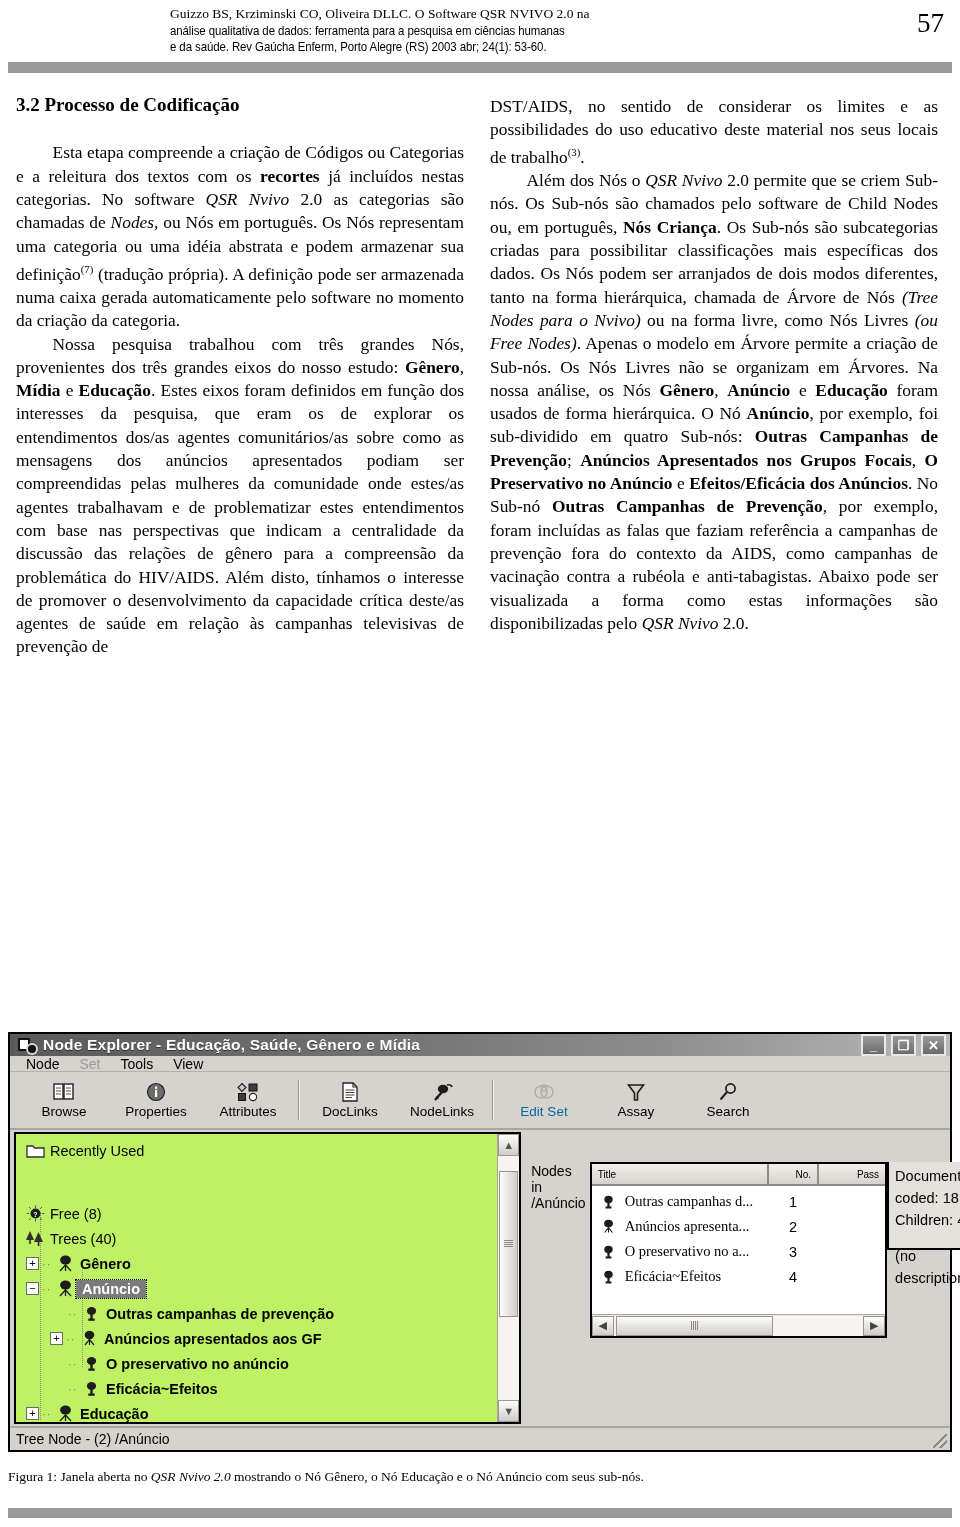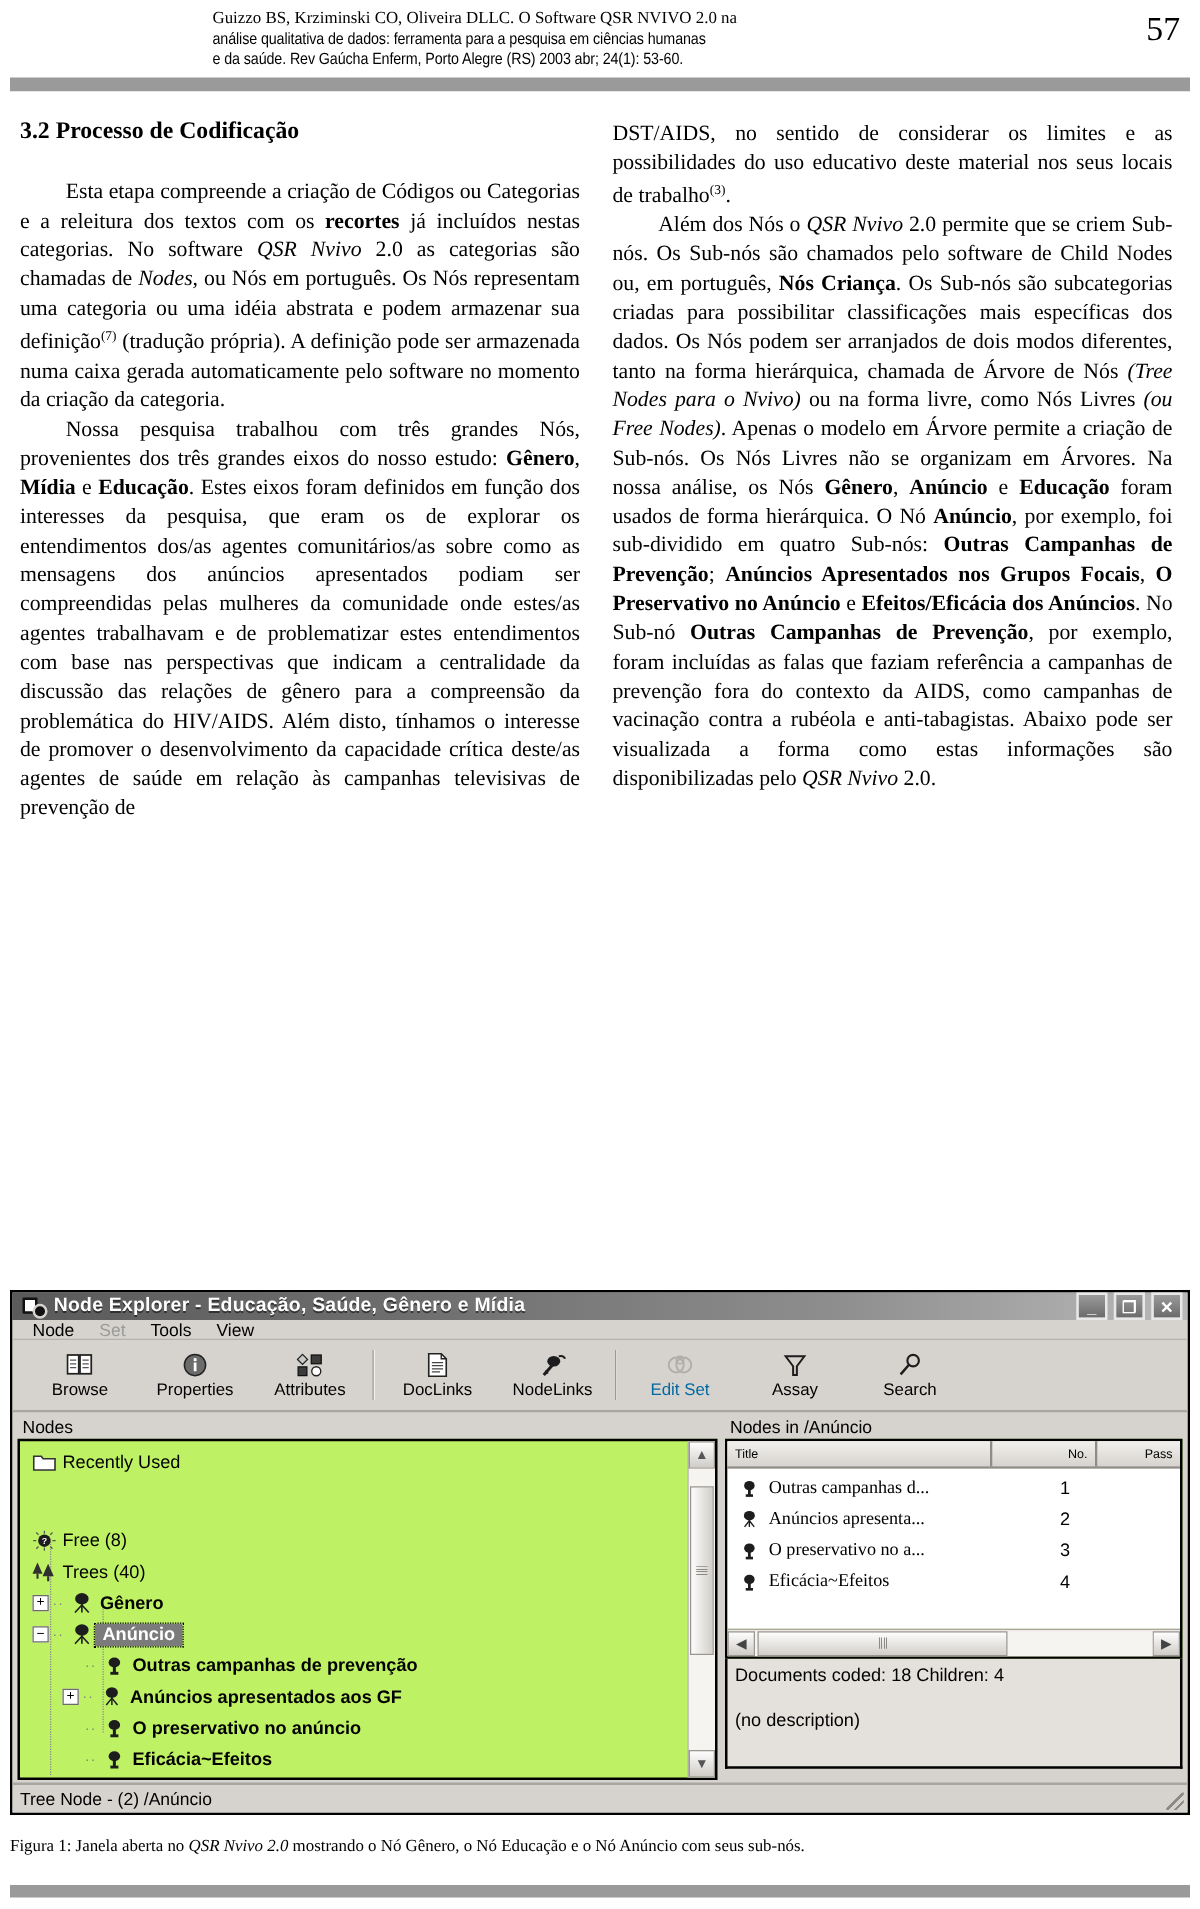--- a/index.html
+++ b/index.html
@@ -179,21 +179,21 @@
 
   
   .win-body {
     flex: 1;
     display: flex;
     padding: 0;
     background: #d6d3ce;
     min-height: 0;
   }
   .pane-left { width: 567px; display:flex; flex-direction:column; padding: 2px 3px 2px 4px; }
-  .pane-right { flex:1; display:flex; flex-direction:column; padding: 2px 4px 2px 3px; }
+  .pane-right { flex:1; display:flex; flex-direction:row; padding: 2px 4px 2px 3px; margin-top: 30px; }
 
   .pane-label {
     font-size: 14px;
     color: #000;
     padding: 1px 4px 2px 4px;
     background: #d6d3ce;
   }
   .listbox {
     flex: 1;
     background: #bef264;
@@ -281,21 +281,21 @@
     border-bottom: 2px solid #8f8c87;
     font-size: 10px;
   }
   .table-head .th {
     border-right: 2px solid #8f8c87;
     padding: 2px 6px;
     display:flex; align-items:center;
     background: linear-gradient(to bottom,#f2f0ed,#d6d3ce);
   }
   .th.c-title { flex:1; }
-  .th.c-no { width: 84px; justify-content:flex-end; }
+  .th.c-no { width: 50px; justify-content:flex-end; }
   .th.c-pass { width: 66px; justify-content:flex-end; border-right:none; }
   .trow {
     display:flex;
     height: 25px;
     font-size: 14.5px;
     align-items:center;
   }
   .trow .c-title { flex:1; display:flex; align-items:center; padding-left: 6px; font-family: Liberation Serif, serif; }
   .trow .c-title .node-ico { width: 22px; flex:none; display:flex; align-items:center; justify-content:center;}
   .trow .c-title .txt { padding-left: 5px; }
@@ -520,21 +520,20 @@
         </svg>
       </span>
       <span class="lbl">Search</span>
     </div>
 
   </div>
 
   <div class="win-body">
 
     <div class="pane-left">
-      <div class="pane-label">Nodes</div>
       <div class="listbox">
         <div class="tree-area">
           <div class="vline" style="left:24px; top:78px; bottom:2px;"></div>
           <div class="vline" style="left:66px; top:128px; height:105px;"></div>
 
           <div class="tree-row" style="padding-left:2px;">
             <span class="node-ico">
               <svg width="19" height="15" viewBox="0 0 19 15">
                 <path d="M1 3 H7 L8.5 5 H18 V14 H1 Z" fill="#fff" stroke="#333" stroke-width="1.3"></path>
               </svg>

